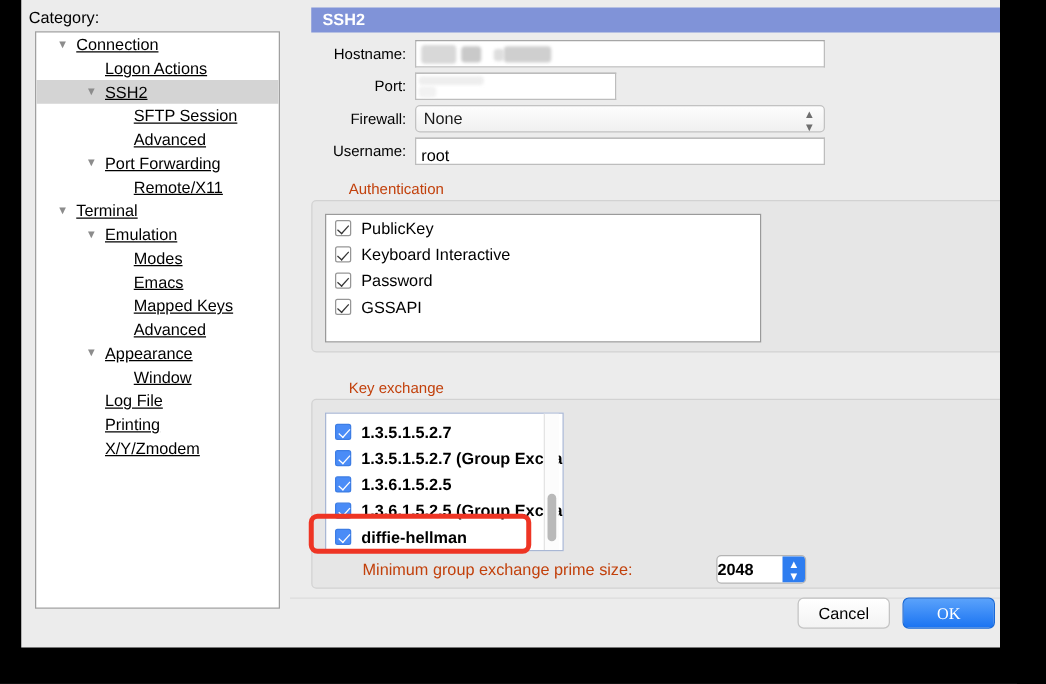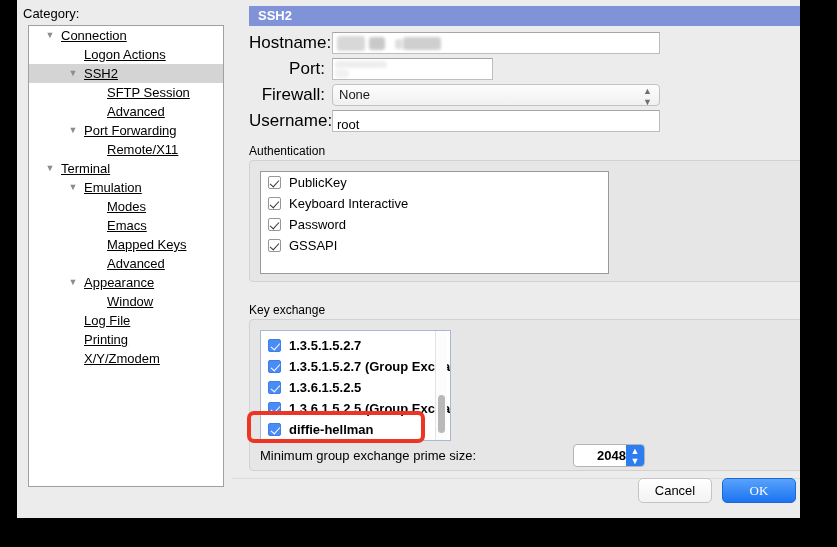--- a/index.html
+++ b/index.html
@@ -93,21 +93,21 @@
   }
 
   
   .frow { position: absolute; left: 17px; height: 22px; }
   .frow .flabel {
     position: absolute;
     left: 0;
     top: 0;
     width: 76px;
     text-align: right;
-    font-size: 17px;
+    font-size: 12px;
     line-height: 22px;
     color: #000;
   }
   .txtfield {
     position: absolute;
     left: 83px;
     top: 0;
     height: 22px;
     box-sizing: border-box;
     background: #ffffff;
@@ -149,21 +149,22 @@
     font-size: 9px;
     color: #6e6e6e;
     padding-top: 1px;
   }
   .popup .chev span { display: block; }
 
   
   .grouplabel {
     position: absolute;
     font-size: 12px;
-    color: #000000;
+    color: #c2410c;
+    margin-left: 30px;
   }
   .groupbox {
     position: absolute;
     box-sizing: border-box;
     background: #e6e6e6;
     border: 1px solid #d2d2d2;
     border-radius: 4px;
   }
 
   
@@ -264,21 +265,21 @@
     border: 1px solid #b4b4b4;
     border-radius: 4px;
     overflow: hidden;
   }
   #prime-value {
     position: absolute;
     left: 0; top: 0;
     width: 52px;
     height: 21px;
     line-height: 21px;
-    text-align: right;
+    text-align: left;
     font-size: 13px;
     font-weight: bold;
     color: #000;
   }
   #prime-stepper {
     position: absolute;
     right: 0; top: 0;
     width: 18px;
     height: 21px;
     background: #2e7df0;

